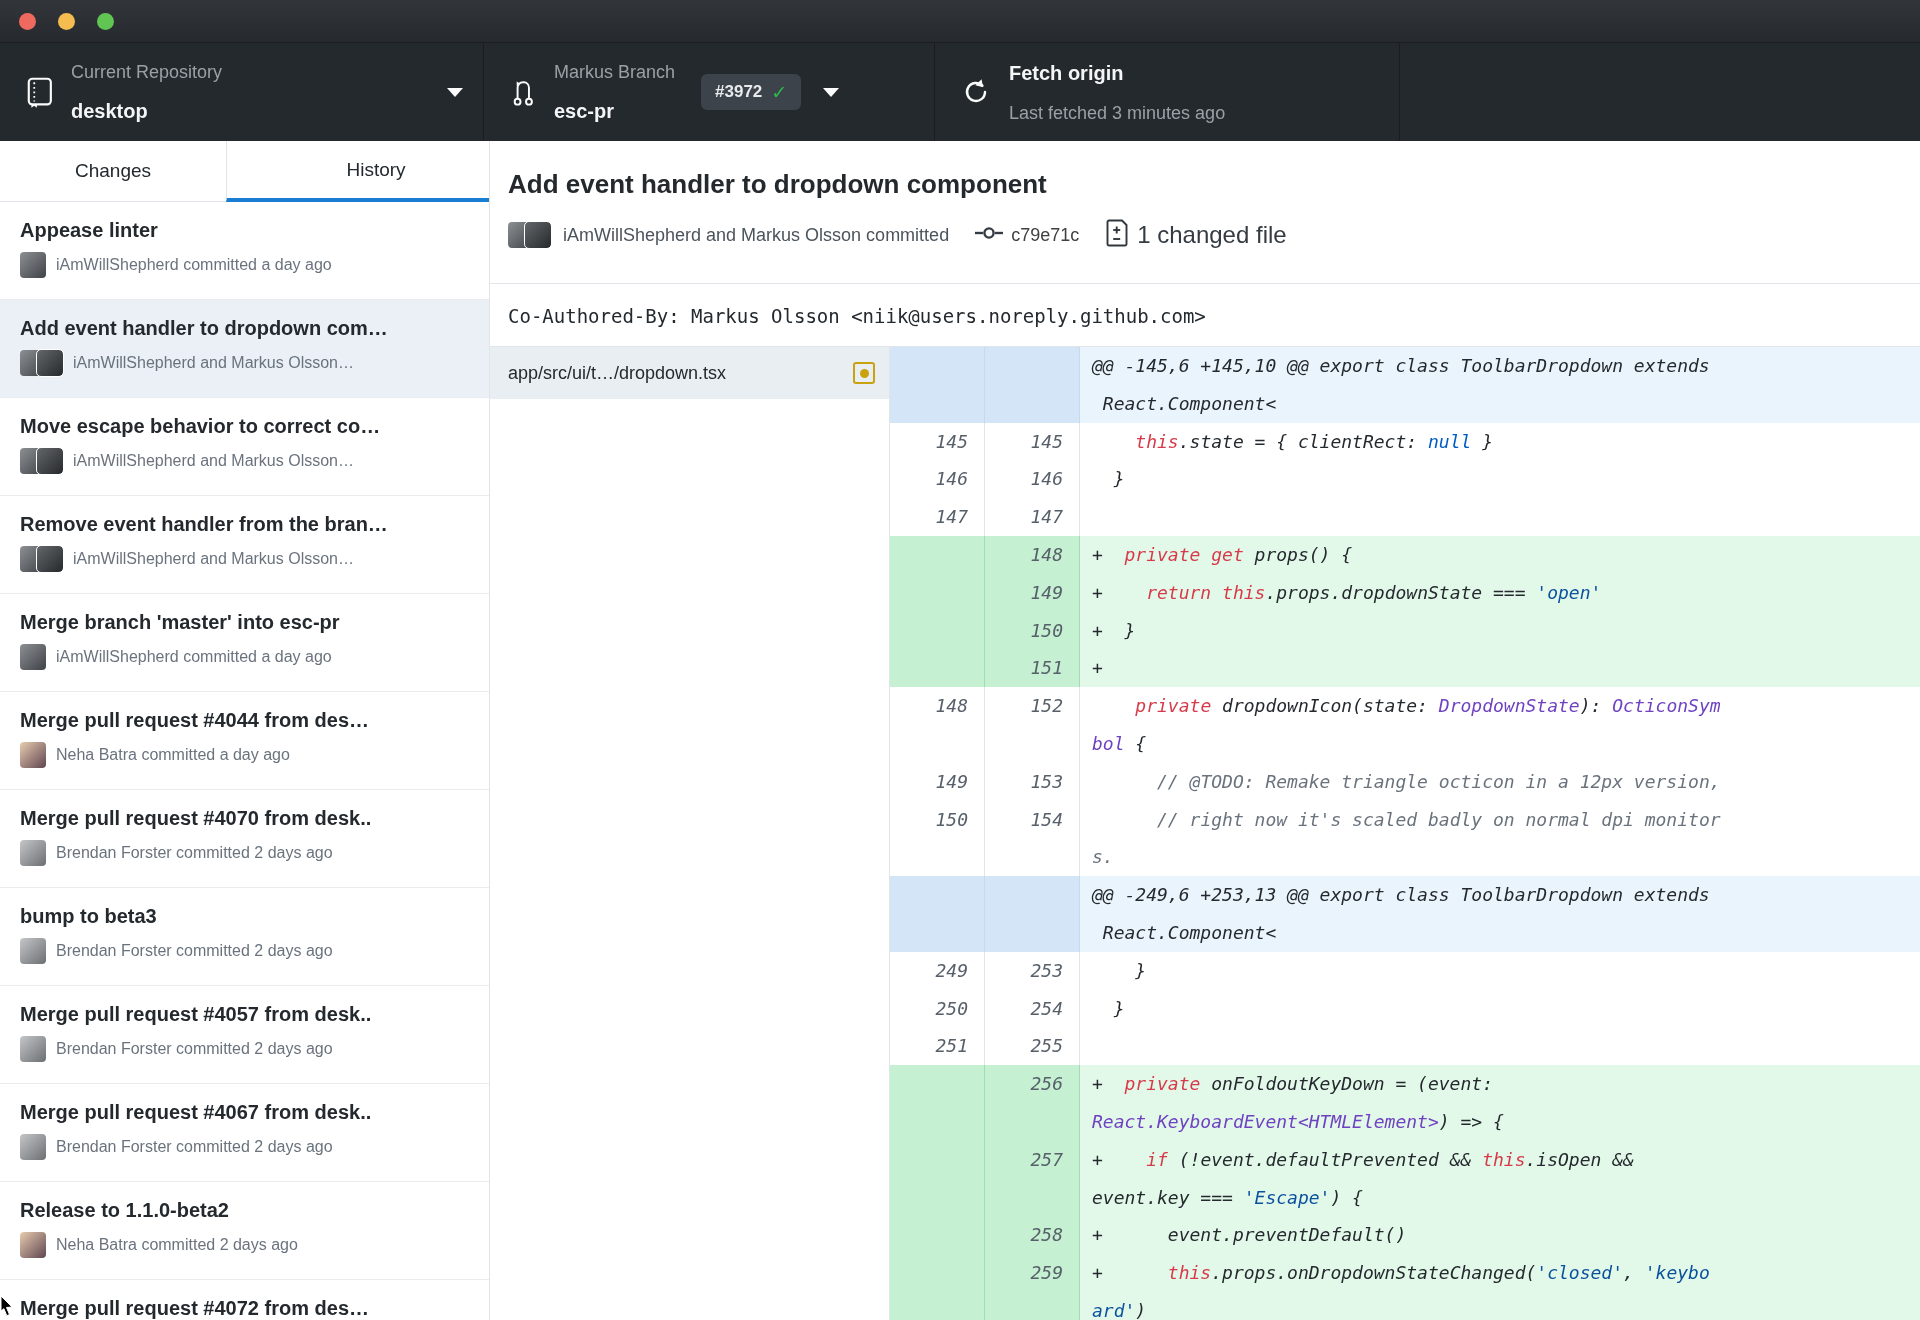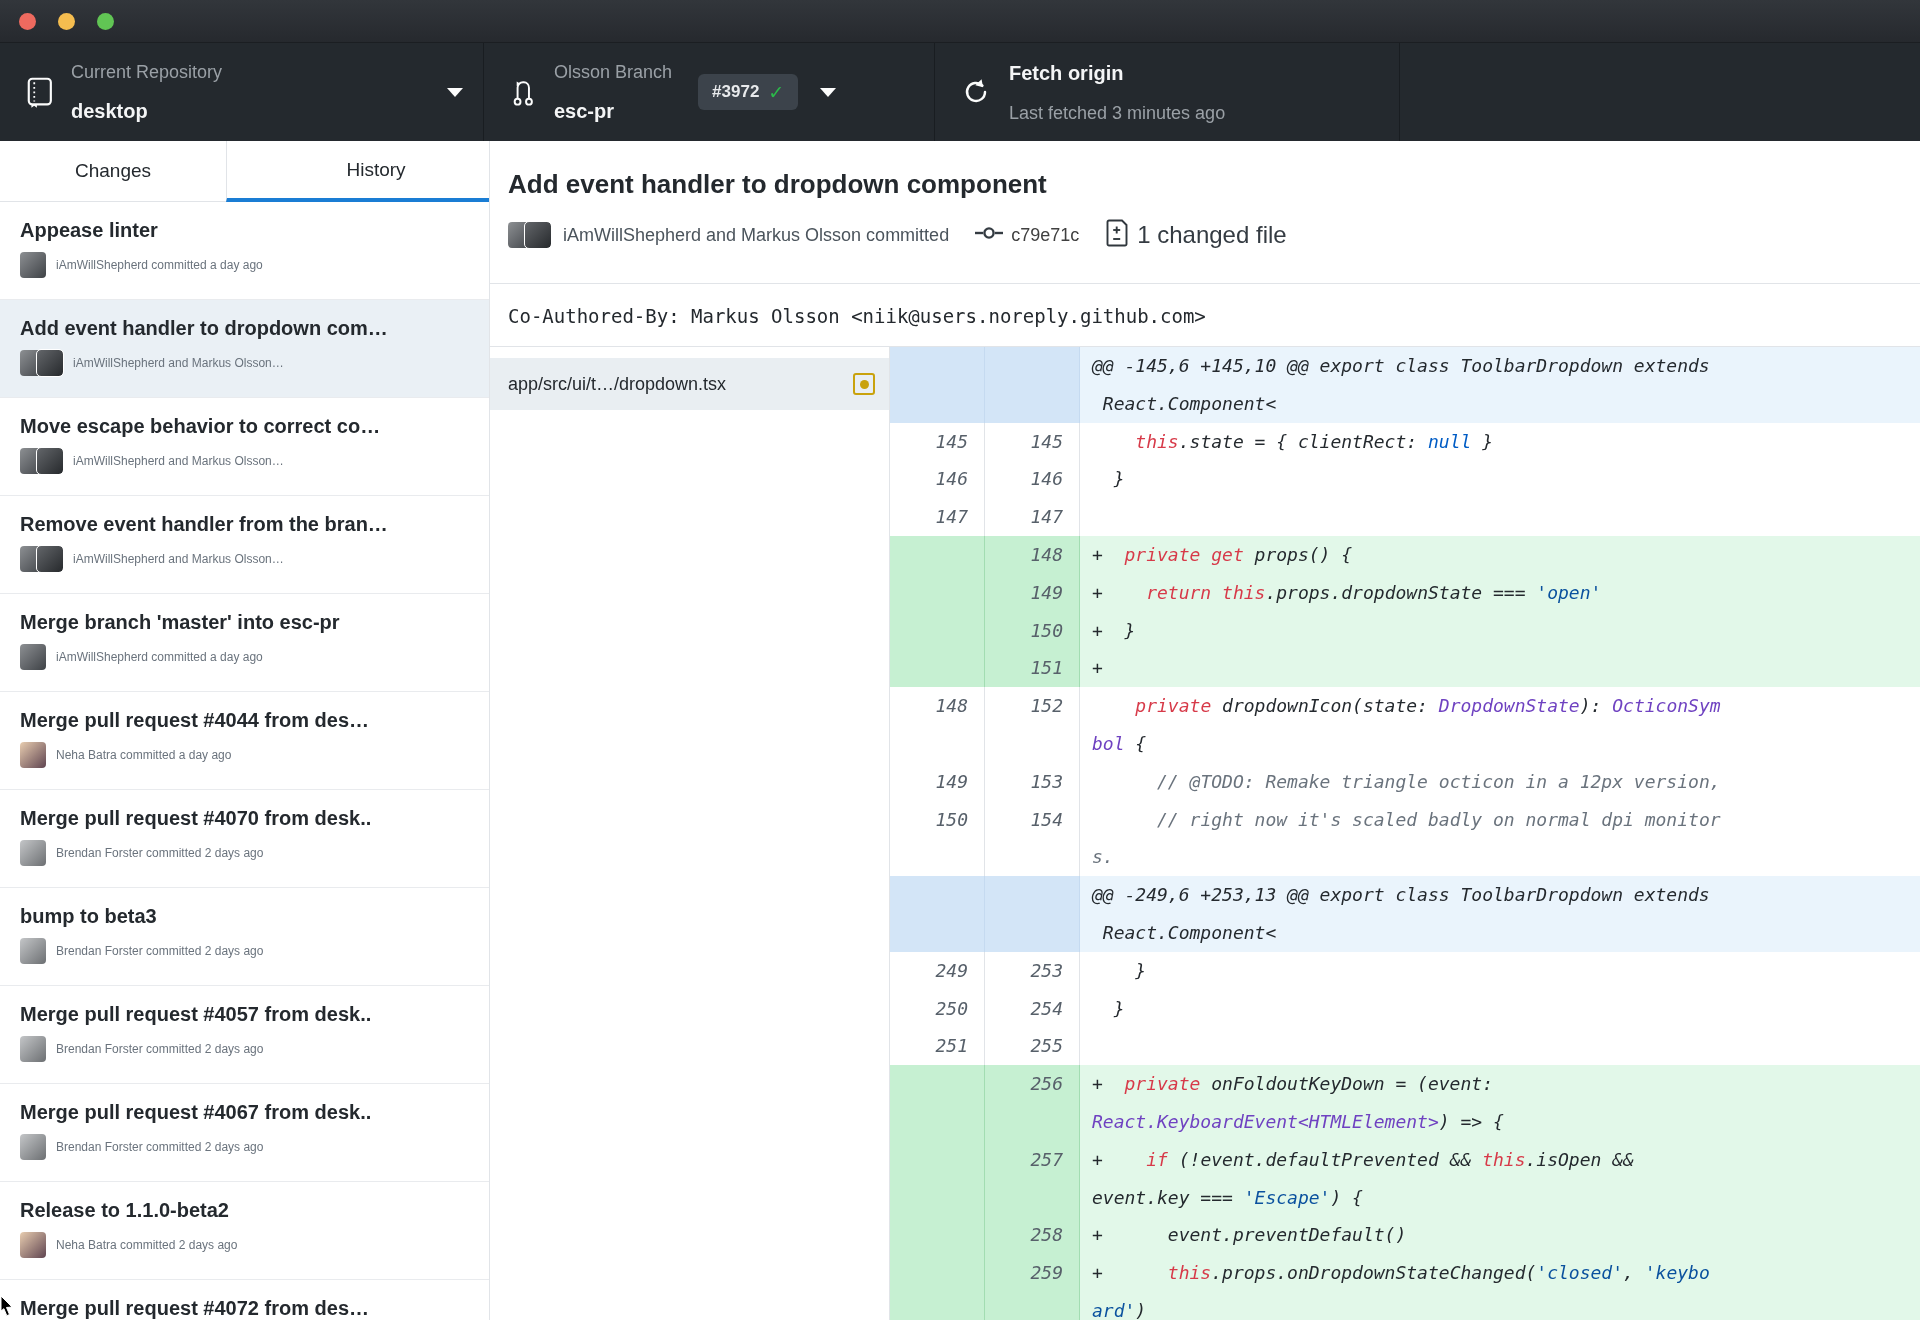--- a/index.html
+++ b/index.html
@@ -38,21 +38,21 @@
   .tab { flex:1; display:flex; align-items:center; justify-content:center; font-size:19px; color:#24292e;
     border-bottom:1px solid var(--border); cursor:default; background:#fff; position:relative; }
   .tab + .tab { border-left:1px solid var(--border);padding-left:36px; }
   .tab.active { border-bottom:4px solid var(--accent); }
 
   .commit-list { flex:1; overflow:hidden; }
   .commit-item { height:98px; padding:16px 20px 0 20px; border-bottom:1px solid #e9ebee; background:#fff; }
   .commit-item.selected { background:var(--selected_bg); }
   .c-title { font-size:20px; font-weight:700; color:#24292e; line-height:24px; white-space:nowrap; overflow:hidden; }
   .c-meta { margin-top:10px; display:flex; align-items:center; }
-  .c-meta-text { font-size:12px; color:var(--muted); margin-left:10px; white-space:nowrap; overflow:hidden; }
+  .c-meta-text { font-size:16px; color:var(--muted); margin-left:10px; white-space:nowrap; overflow:hidden; }
   .av { width:26px; height:26px; border-radius:4px; flex:0 0 auto; }
   .av + .av { margin-left:-9px; outline:1px solid #fff; }
   .av.will { background:linear-gradient(135deg,#8d9093,#3e4246); }
   .av.markus { background:linear-gradient(135deg,#63666a,#26292c); }
   .av.neha { background:linear-gradient(135deg,#e8cdb0,#5f4450); }
   .av.brendan { background:linear-gradient(135deg,#c4c6c8,#6c6f72); }
 
   
   .main { flex:1; min-width:0; display:flex; flex-direction:column; }
   .commit-header { height:206px; flex:0 0 206px; border-bottom:1px solid var(--border); }
@@ -61,21 +61,21 @@
   .d-meta { margin-top:18px; display:flex; align-items:center; height:32px; }
   .d-authors { font-size:18px; color:#4b545c; margin-left:12px; }
   .d-sha-grp, .d-file-grp { display:flex; align-items:center; margin-left:26px; }
   .d-sha { font-size:18px; color:#404040; margin-left:8px; }
   .d-files { font-size:24px; color:#343b42; margin-left:8px; }
   .d-desc { height:64px; border-top:1px solid var(--border); display:flex; align-items:center; padding-left:18px;
     font-family:"DejaVu Sans Mono","Liberation Mono",monospace; font-size:19px; color:#24292e; }
 
   .work-area { flex:1; display:flex; min-height:0; border-top:0; }
   .file-col { width:400px; flex:0 0 400px; border-right:1px solid var(--border); background:#fff; }
-  .file-row { height:52px; background:var(--file_row_bg); display:flex; align-items:center; padding:0 14px 0 18px;margin-top:11px; }
+  .file-row { height:52px; background:var(--file_row_bg); display:flex; align-items:center; padding:0 14px 0 18px; }
   .file-path { font-size:18px; color:#24292e; flex:1; white-space:nowrap; overflow:hidden; }
   .mod-badge { width:22px; height:22px; border:2px solid var(--modified); border-radius:3px;
     display:flex; align-items:center; justify-content:center; flex:0 0 auto; }
   .mod-badge i { width:9px; height:9px; border-radius:50%; background:var(--modified); }
 
   
   .diff-view { flex:1; min-width:0; overflow:hidden; background:#fff;
     font-family:"DejaVu Sans Mono","Liberation Mono",monospace; font-size:18px;font-style:italic; }
   .d-row { display:flex; height:37.8px; line-height:37.8px; }
   .gut { width:95px; flex:0 0 95px; text-align:right; padding-right:16px; color:#57606a;
@@ -126,21 +126,21 @@
     <div class="tb-sec branch">
       <span class="tb-ico">
         <svg width="26" height="31" viewBox="0 0 24 27">
           <circle cx="7" cy="22" r="2.7" fill="none" stroke="#fbfcfc" stroke-width="1.8"></circle>
           <circle cx="17.5" cy="22" r="2.7" fill="none" stroke="#fbfcfc" stroke-width="1.8"></circle>
           <path d="M7 19.2 V9 a5 5 0 0 1 5 -5 h0.8 a5 5 0 0 1 4.7 5 v10.2" fill="none" stroke="#fbfcfc" stroke-width="1.8"></path>
           <path d="M9.5 5.5 L6.2 3.4 L6.2 7.6 z" fill="#fbfcfc"></path>
         </svg>
       </span>
       <span class="tb-txt">
-        <span class="tb-label">Olsson Branch</span>
+        <span class="tb-label">Markus Branch</span>
         <span class="tb-value">esc-pr</span>
       </span>
       <span class="pr-badge">
         <span>#3972</span>
         <span class="pr-check">✓</span>
       </span>
       <span class="caret"></span>
     </div>
 
     <div class="tb-sec fetch">

